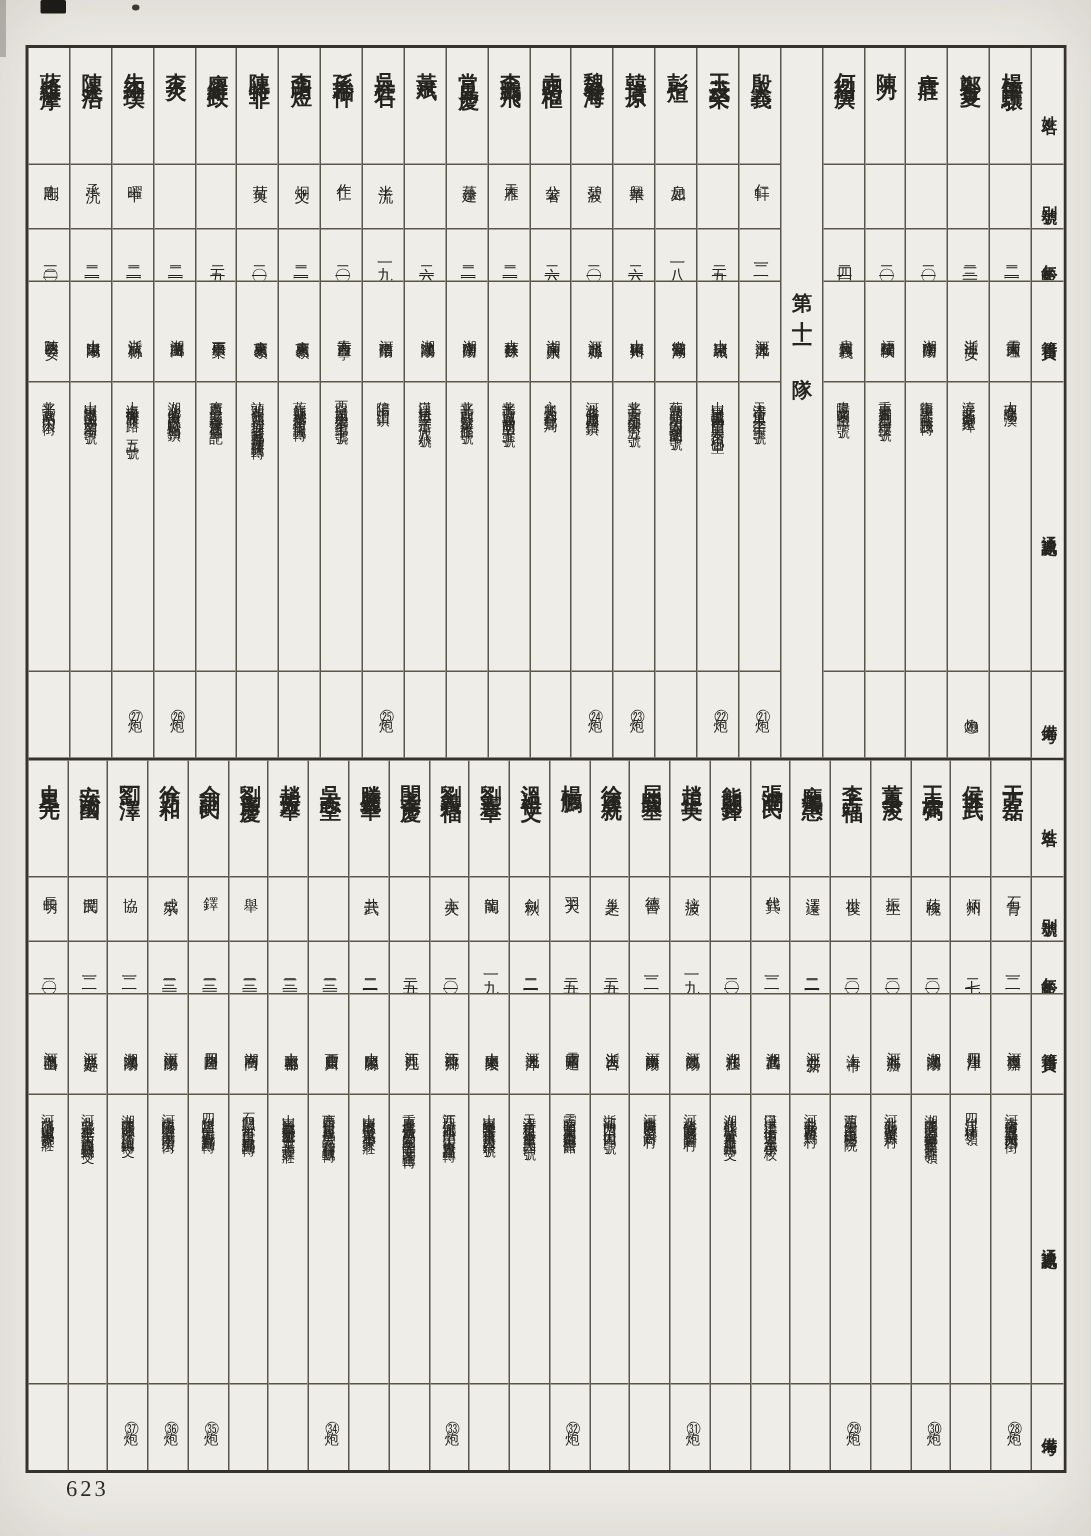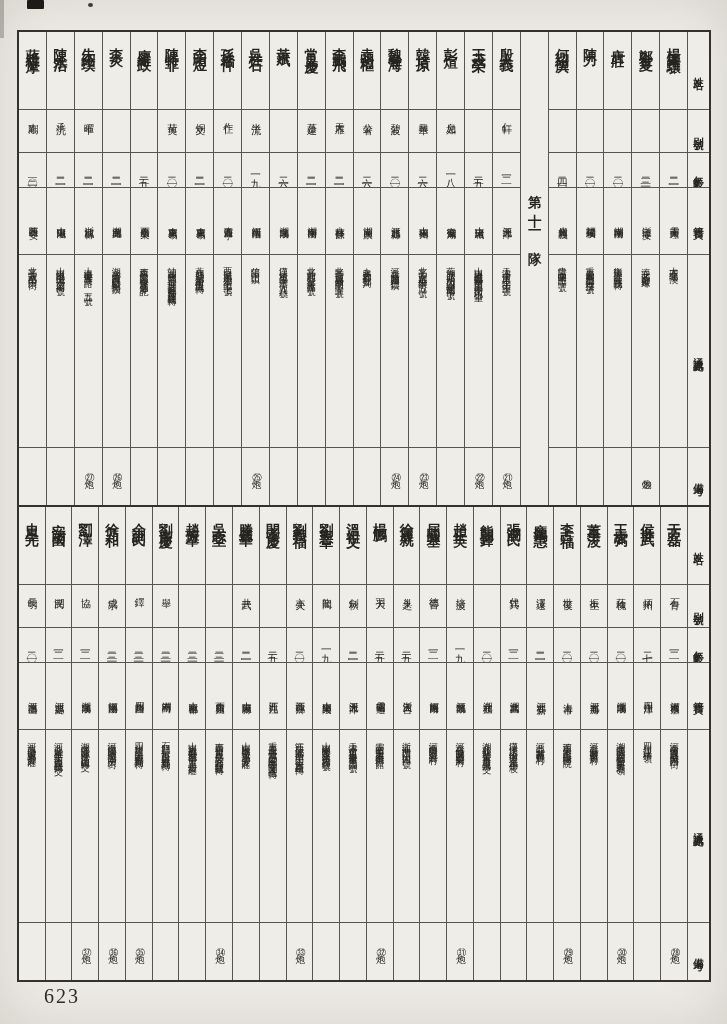--- a/index.html
+++ b/index.html
@@ -68,21 +68,21 @@
   .row-header-label { font-size:10.5px; letter-spacing:2px; font-weight:bold; }
 
   .divider-col { justify-content:flex-start; align-items:center; }
   .divider-text {
     writing-mode:vertical-rl; text-orientation:upright;
     margin-top:152px; font-size:13.5px; letter-spacing:19px; font-weight:bold;
   }
 
   .page-number {
     position:absolute; left:44px; top:985px;
-    font-size:20px; letter-spacing:2px; color:#2d2b26;
+    font-size:15px; letter-spacing:2px; color:#2d2b26;
     font-family:"Liberation Serif","DejaVu Serif",serif;
   }
 </style>
 </head>
 <body>
 
 <div class="page">
   <div class="scan-mark m1"></div>
   <div class="scan-mark m2"></div>
   <div class="scan-mark m3"></div>

